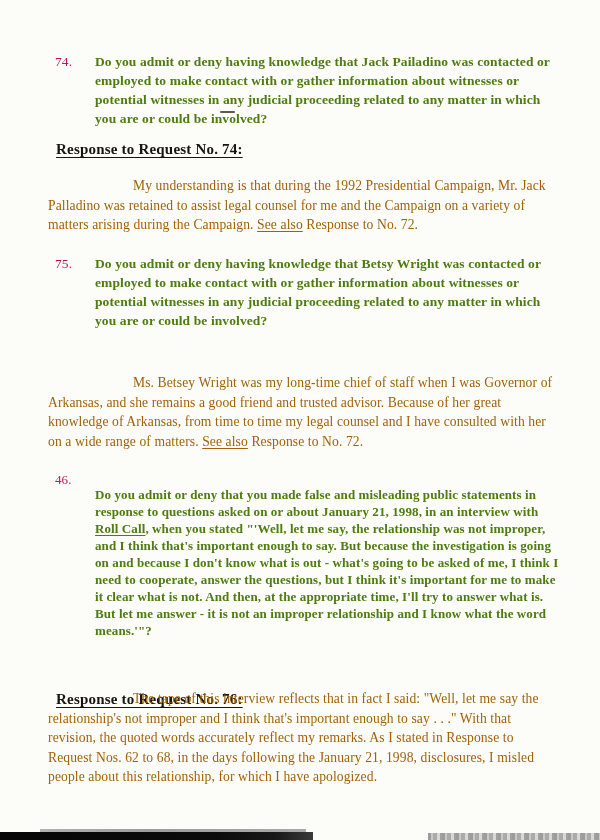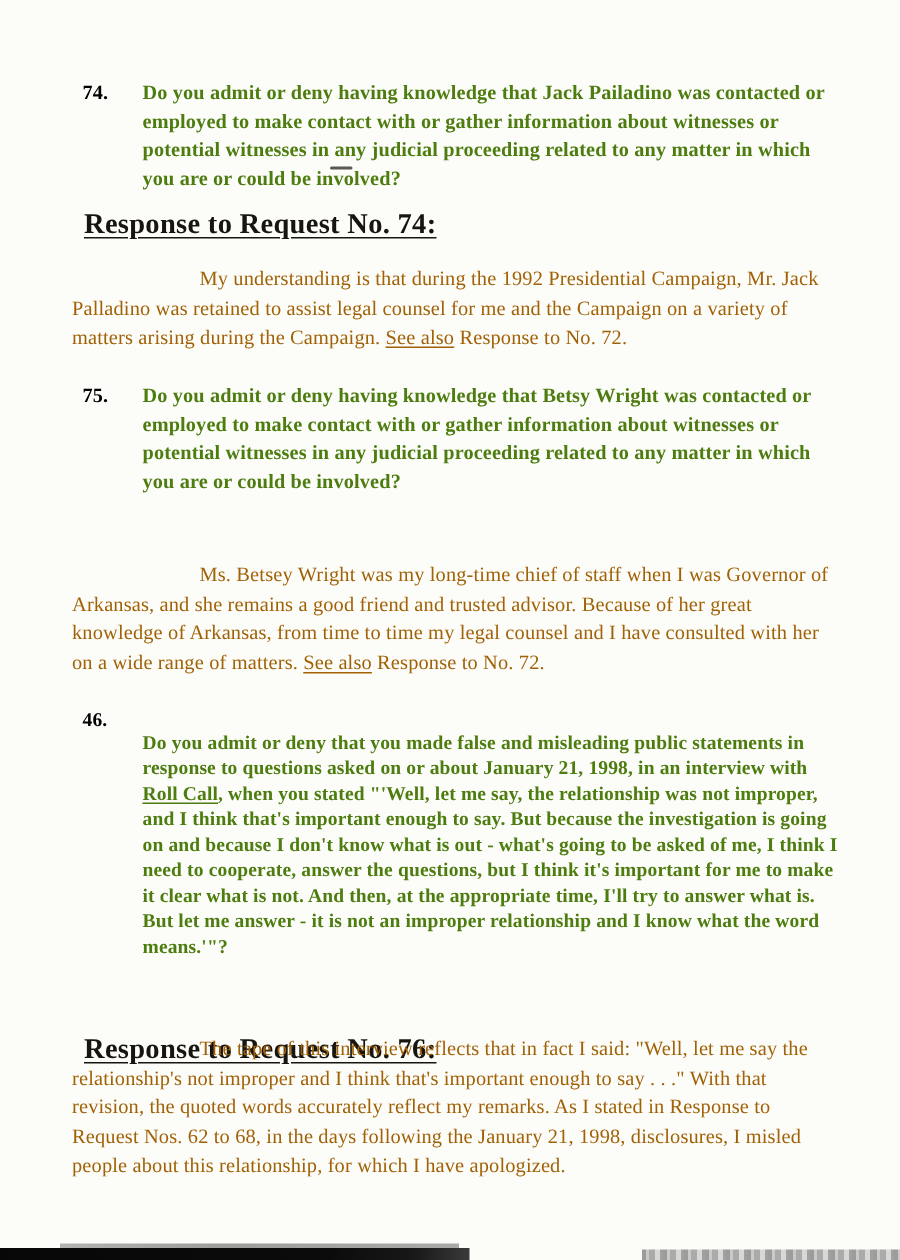--- a/index.html
+++ b/index.html
@@ -7,33 +7,33 @@
   .page {
     position:relative; width:600px; height:840px;
     background:#fcfcf9; overflow:hidden;
     font-family:"Liberation Serif", serif;
     color:#1b1813;
   }
   .item { position:absolute; left:55px; }
   .qrow { display:flex; align-items:flex-start; }
   .qnum {
     width:40px; flex:0 0 40px;
-    font-weight:700; font-size:13.5px; line-height:19px;
-    letter-spacing:0.1px; color:#000000;
+    font-weight:400; font-size:13.5px; line-height:19px;
+    letter-spacing:0.1px; color:#be185d;
   }
   .qtext {
     width:462px;
     font-weight:700; font-size:13.5px; line-height:19px;
     letter-spacing:0.1px; color:#4d7c0f; text-align:left;
   }
   .q76 .qnum { font-size:13px; line-height:17px; }
   .q76 .qtext { font-size:13px; line-height:17px; width:468px;margin-top:15px; }
   .rhead {
     position:absolute; left:56px;
-    font-weight:700; font-size:19px; line-height:17px;
+    font-weight:700; font-size:15px; line-height:17px;
     color:#18150f;
     text-decoration:underline; text-decoration-thickness:1.2px; text-underline-offset:2.5px;
     letter-spacing:0.2px;
   }
   .rbody {
     position:absolute; left:48px; width:511px;
     font-size:13.6px; line-height:19.5px; font-weight:400;
     color:#a16207; text-indent:85px; letter-spacing:0.1px;
   }
   .ul { text-decoration:underline; text-decoration-thickness:1.1px; text-underline-offset:2px; }

